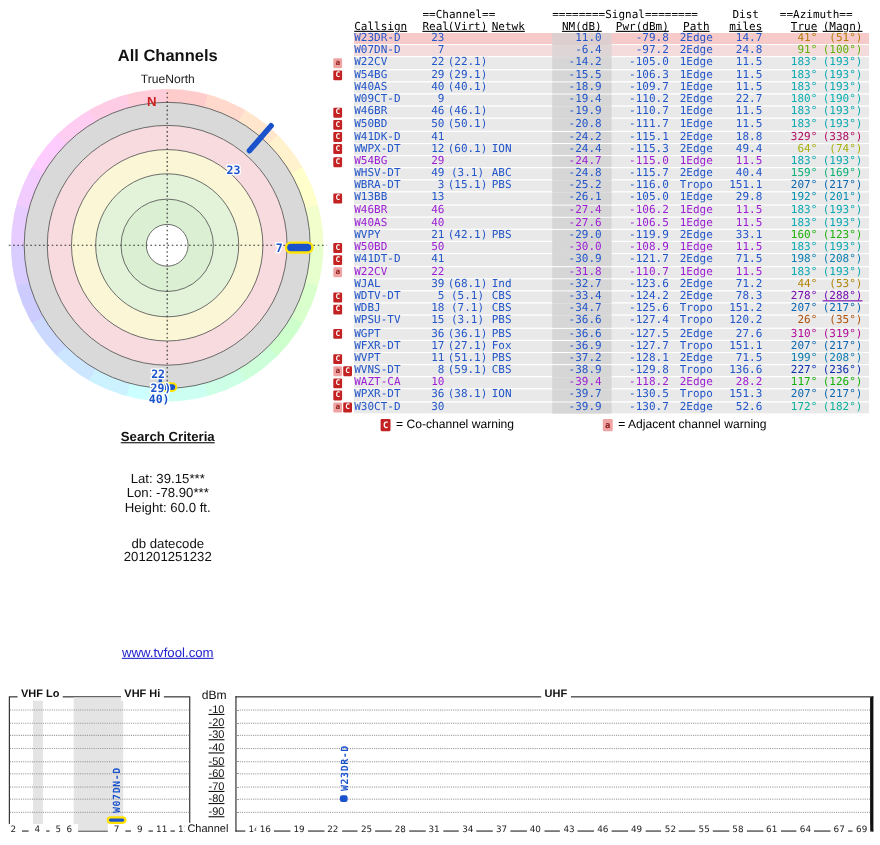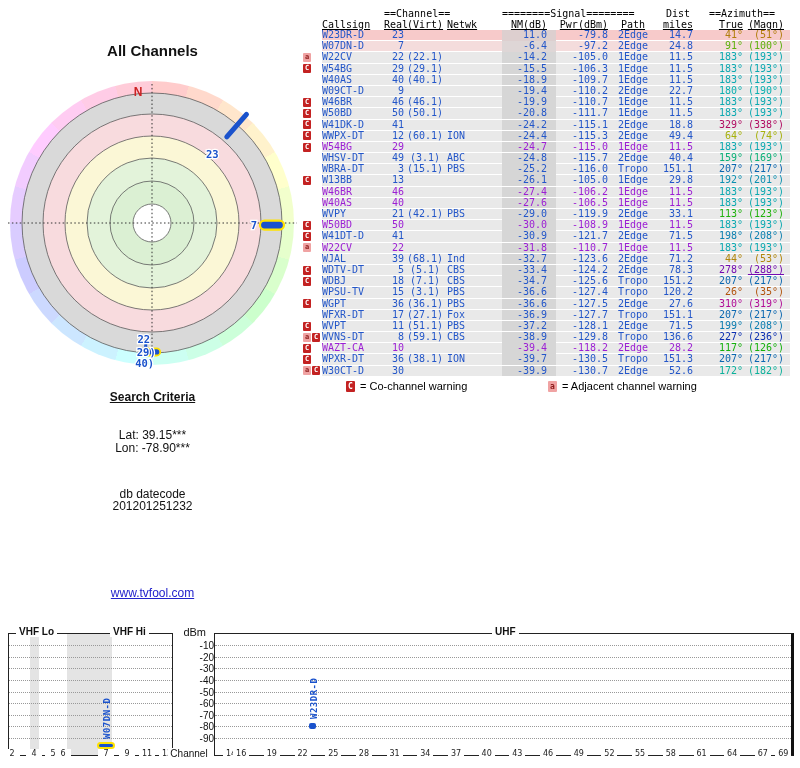--- a/index.html
+++ b/index.html
@@ -70,36 +70,37 @@
   #vhf-panel{left:8px;width:163px;}
   #uhf-panel{left:214px;width:576px;border-right:3px solid #111;}
   .grayband{position:absolute;top:0;bottom:0;background:#e4e4e4;}
   .gline{position:absolute;left:0;right:0;height:0;border-top:1px dotted #999;}
   .bandlab{position:absolute;top:626px;background:#fff;padding:0 3px;
     font:bold 10px "Liberation Sans",sans-serif;color:#111;z-index:3;}
   #dbm-label{position:absolute;left:170px;top:626px;width:36px;text-align:right;
     font:11px "Liberation Sans",sans-serif;color:#111;}
   #channel-label{position:absolute;left:168px;top:748px;width:42px;text-align:center;
     font:10px "Liberation Sans",sans-serif;color:#111;background:#fff;z-index:3;}
-  .dbmtick{position:absolute;left:178px;width:36px;text-align:right;
-    font:10px "Liberation Sans",sans-serif;color:#111;}
+  .dbmtick{position:absolute;left:168px;width:36px;text-align:right;
+    font:10px "Liberation Sans",sans-serif;color:#111;text-decoration:underline;}
   .chtick{position:absolute;top:749px;width:16px;margin-left:-8px;text-align:center;
     font:8px/9px "DejaVu Sans",sans-serif;color:#222;background:#fff;z-index:2;}
   .st-bar{position:absolute;background:#1a52cc;border-radius:2px;z-index:5;}
   .st-cap{position:absolute;background:#1a52cc;border:2px solid #ffe200;border-radius:5px;z-index:5;}
   .vlabel{position:absolute;writing-mode:vertical-rl;transform:rotate(180deg);
     font:bold 9px "DejaVu Sans Mono",monospace;color:#1a52cc;letter-spacing:.5px;
     height:50px;display:flex;align-items:center;z-index:4;}
 </style>
 </head>
 <body>
 
 <div id="page">
 
   <div id="radar-title">All Channels</div>
+  <div id="truenorth">TrueNorth</div>
   <div id="rainbow" style="background: conic-gradient(rgb(255, 204, 204) 0deg, rgb(255, 204, 204) 15deg, rgb(255, 217, 204) 15deg, rgb(255, 217, 204) 30deg, rgb(255, 230, 204) 30deg, rgb(255, 230, 204) 45deg, rgb(255, 242, 204) 45deg, rgb(255, 242, 204) 60deg, rgb(255, 255, 204) 60deg, rgb(255, 255, 204) 75deg, rgb(242, 255, 204) 75deg, rgb(242, 255, 204) 90deg, rgb(230, 255, 204) 90deg, rgb(230, 255, 204) 105deg, rgb(217, 255, 204) 105deg, rgb(217, 255, 204) 120deg, rgb(204, 255, 204) 120deg, rgb(204, 255, 204) 135deg, rgb(204, 255, 217) 135deg, rgb(204, 255, 217) 150deg, rgb(204, 255, 230) 150deg, rgb(204, 255, 230) 165deg, rgb(204, 255, 242) 165deg, rgb(204, 255, 242) 180deg, rgb(204, 255, 255) 180deg, rgb(204, 255, 255) 195deg, rgb(204, 242, 255) 195deg, rgb(204, 242, 255) 210deg, rgb(204, 230, 255) 210deg, rgb(204, 230, 255) 225deg, rgb(204, 217, 255) 225deg, rgb(204, 217, 255) 240deg, rgb(204, 204, 255) 240deg, rgb(204, 204, 255) 255deg, rgb(217, 204, 255) 255deg, rgb(217, 204, 255) 270deg, rgb(230, 204, 255) 270deg, rgb(230, 204, 255) 285deg, rgb(242, 204, 255) 285deg, rgb(242, 204, 255) 300deg, rgb(255, 204, 255) 300deg, rgb(255, 204, 255) 315deg, rgb(255, 204, 242) 315deg, rgb(255, 204, 242) 330deg, rgb(255, 204, 230) 330deg, rgb(255, 204, 230) 345deg, rgb(255, 204, 217) 345deg, rgb(255, 204, 217) 360deg);"></div>
   <svg id="radar-svg" viewBox="0 0 320 400">
     <circle cx="152" cy="223" r="130" fill="#d9d9d9" class="ringline"></circle>
     <circle cx="152" cy="223" r="109" fill="#f8dbde" class="ringline"></circle>
     <circle cx="152" cy="223" r="87" fill="#fbf7d6" class="ringline"></circle>
     <circle cx="152" cy="223" r="65" fill="#e3f3da" class="ringline"></circle>
     <circle cx="152" cy="223" r="42" fill="#dbf0d3" class="ringline"></circle>
     <circle cx="152" cy="223" r="19" fill="#ffffff" class="ringline"></circle>
     <line x1="8" y1="223" x2="297" y2="223" class="cross"></line>
     <line x1="152" y1="84" x2="152" y2="362" class="cross"></line>
@@ -113,20 +114,21 @@
         <text x="143.71968525084677" y="343.33554417054887" text-anchor="middle" class="rlabel">22</text>
         <rect x="144.24866164466027" y="348.32320998334" width="16" height="7.2" rx="3.6" fill="#1a52cc" stroke="#ffe200" stroke-width="1.8"></rect>
         <text x="146.24866164466027" y="356.32320998334" text-anchor="middle" class="rlabel">29)</text>
         <text x="144.6729661259879" y="366.50813486564033" text-anchor="middle" class="rlabel">40)</text>
       </g>
   </svg>
 
   <div class="crit" id="crit-head" style="top:390px">Search Criteria</div>
   <div class="crit" style="top:428px">Lat: 39.15***</div>
   <div class="crit" style="top:441px">Lon: -78.90***</div>
+  <div class="crit" style="top:454px">Height: 60.0 ft.</div>
   <div class="crit" style="top:487px">db datecode</div>
   <div class="crit" style="top:499px">201201251232</div>
   <div class="crit" style="top:586px"><span id="tvfool-link">www.tvfool.com</span></div>
 
   <div id="sig-table">
     <div class="trow hrow">
       <span class="g-ch">==Channel==</span>
       <span class="g-sig">========Signal========</span>
       <span class="g-dist">Dist</span>
       <span class="g-az">==Azimuth==</span>
@@ -371,21 +373,21 @@
         <div class="trow drow ">
           <span class="warnc"></span>
           <span class="c-cs vB">WVPY</span>
           <span class="c-real vB">21</span>
           <span class="c-virt vB">(42.1)</span>
           <span class="c-net vB">PBS</span>
           <span class="c-nm vB">-29.0</span>
           <span class="c-pwr vB">-119.9</span>
           <span class="c-path vB">2Edge</span>
           <span class="c-mi vB">33.1</span>
-          <span class="c-true" style="color: rgb(31, 177, 11);">113°</span>
+          <span class="c-true" style="color: rgb(31, 177, 11);">160°</span>
           <span class="c-magn" style="color: rgb(31, 177, 11);">(123°)</span>
         </div>
         <div class="trow drow ">
           <span class="warnc">
             <span class="wC">C</span>
           </span>
           <span class="c-cs vP">W50BD</span>
           <span class="c-real vP">50</span>
           <span class="c-virt vP"></span>
           <span class="c-net vP"></span>

